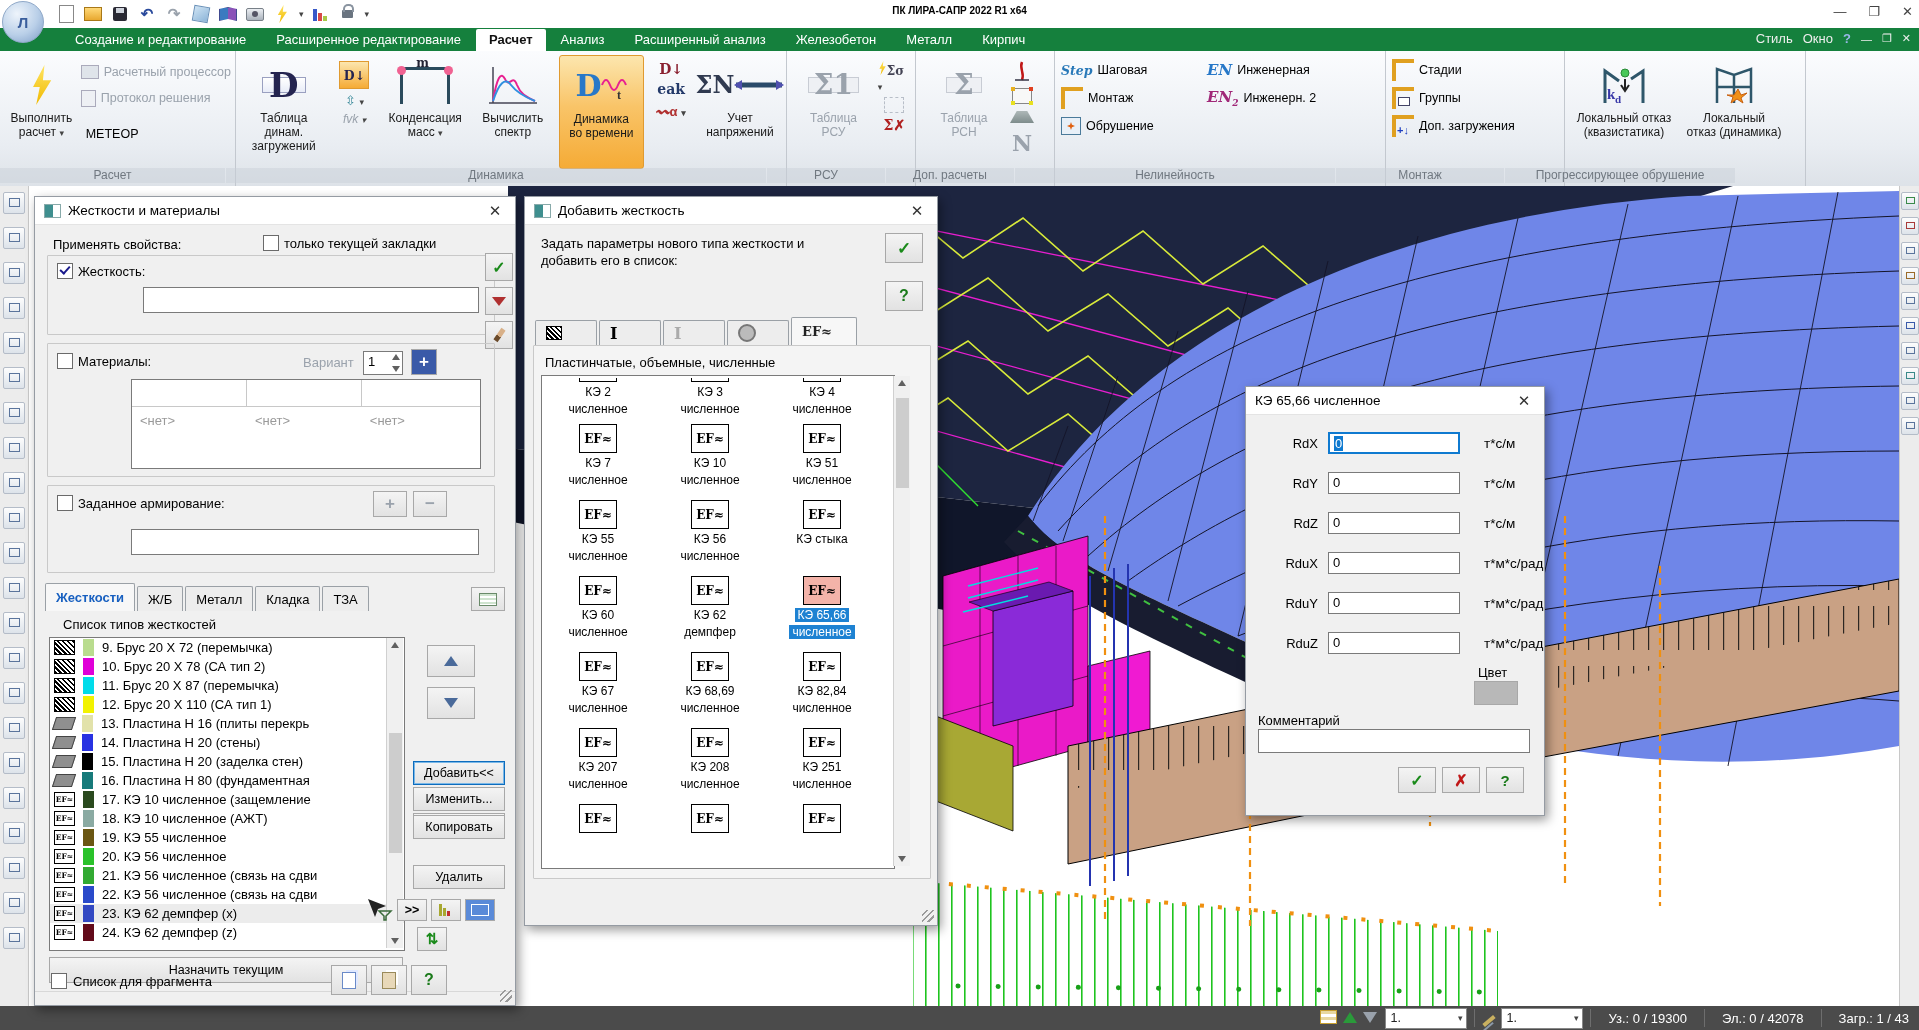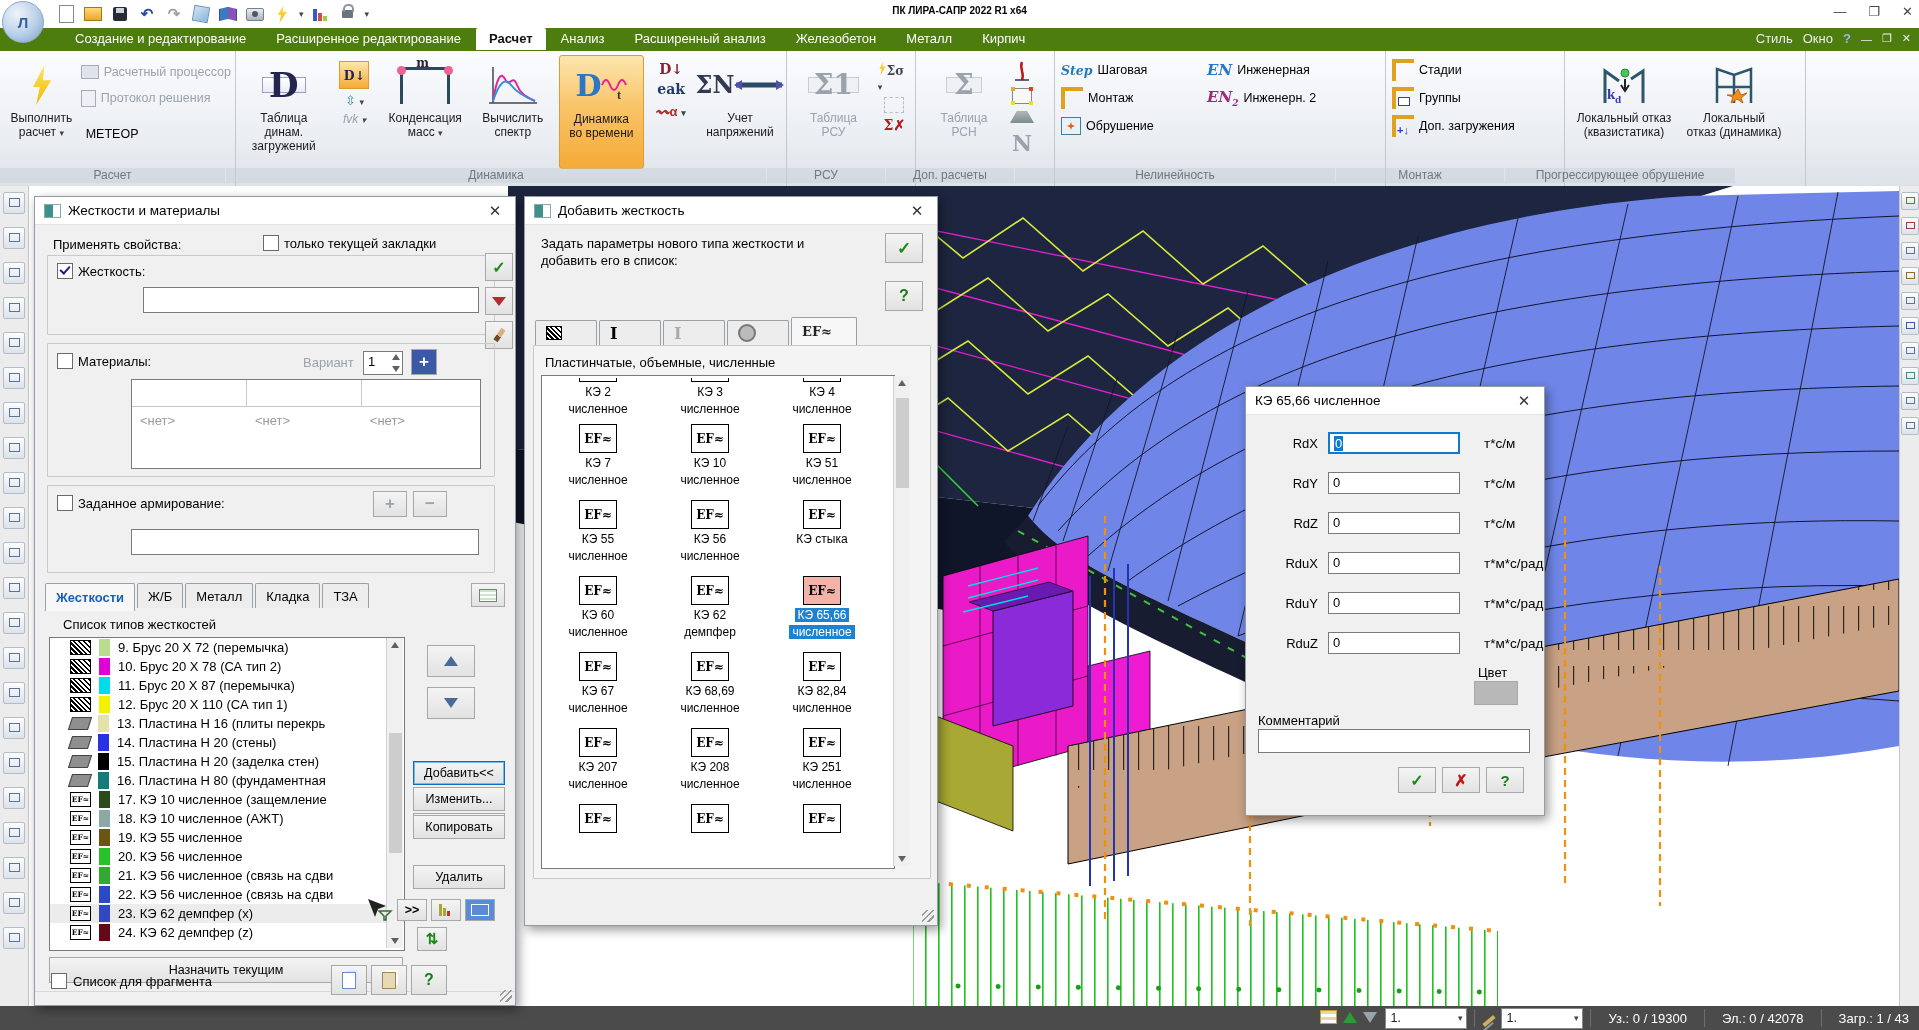--- a/index.html
+++ b/index.html
@@ -9,21 +9,21 @@
   
   .titlebar{left:0;top:0;width:1919px;height:28px;background:#fff;border-bottom:1px solid #e8e8e8}
   .logo{left:2px;top:1px;width:40px;height:40px;border-radius:50%;z-index:30;
         background:radial-gradient(circle at 35% 30%,#eef4fb,#b9cfe8 55%,#7c9cc6);border:1px solid #8fa8c8;
         display:flex;align-items:center;justify-content:center;color:#3a5e9c;font-weight:bold;font-size:15px}
   .qat{left:56px;top:2px;height:24px;display:flex;align-items:center;gap:7px}
   .qicon{width:20px;height:20px;display:flex;align-items:center;justify-content:center;font-size:15px}
   .title-text{left:0;top:5px;width:1919px;text-align:center;font-weight:bold;font-size:10px}
   .wbtns{right:6px;top:4px;display:flex;gap:22px;color:#444;font-size:13px}
   
-  .tabbar{left:0;top:28px;width:1919px;height:23px;background:#4d7c0f;display:flex;align-items:flex-start}
+  .tabbar{left:0;top:28px;width:1919px;height:23px;background:#15803d;display:flex;align-items:center}
   .tab{color:#fff;font-size:13px;padding:3px 15px;line-height:16px;white-space:nowrap}
   .tab.active{background:#fff;color:#111;border-radius:2px 2px 0 0;font-weight:bold;padding:3px 13px}
   .tabbar-right{position:absolute;right:8px;top:31px;display:flex;align-items:center;gap:10px;color:#eee;font-size:13px}
   
   .ribbon{left:0;top:51px;width:1919px;height:135px;background:linear-gradient(#fbfcfe,#e9edf2 70%,#dde2e8);
           border-bottom:2px solid #2e3d52;display:flex}
   .rgroup{position:relative;height:133px;border-right:1px solid #c3c8cf;padding:4px 4px 16px 6px;
           display:flex;gap:4px;align-items:flex-start}
   .rglabel{position:absolute;left:0;right:0;bottom:1px;text-align:center;color:#707880;font-size:12px;
            background:rgba(200,206,214,.45);line-height:15px}
@@ -50,21 +50,21 @@
   .dlgicon{width:15px;height:12px;border:1px solid #8aa;background:linear-gradient(90deg,#3f8f8f 55%,#fff 55%)}
   .xbtn{margin-left:auto;font-size:15px;color:#333;width:22px;text-align:center}
   .gbox{position:absolute;border:1px solid #c9c9c9;border-radius:1px}
   .chk{width:14px;height:14px;border:1px solid #6a6a6a;background:#fff;display:inline-block;position:relative;flex:none}
   .chk.on::after{content:"";position:absolute;left:2px;top:2px;width:8px;height:4px;border-left:2px solid #1a1a8c;border-bottom:2px solid #1a1a8c;transform:rotate(-48deg)}
   .inp{background:#fff;border:1px solid #7a7a7a;font-size:13px;padding:2px 4px;box-sizing:border-box}
   .btn{background:linear-gradient(#f4f4f4,#e2e2e2);border:1px solid #a8a8a8;display:flex;align-items:center;justify-content:center;
        font-size:12.5px;box-sizing:border-box}
   .btn.primary{border:1px solid #0d6cbd;box-shadow:inset 0 0 0 1px #7ab8e8}
   .listbox{background:#fff;border:1px solid #7a7a7a;overflow:hidden}
-  .li{height:19px;display:flex;align-items:center;gap:8px;padding-left:20px;white-space:nowrap;font-size:13px}
+  .li{height:19px;display:flex;align-items:center;gap:8px;padding-left:4px;white-space:nowrap;font-size:13px}
   .li .swatch{width:11px;height:17px;flex:none}
   .ic-hatch{width:19px;height:13px;border:1px solid #000;flex:none;
             background:repeating-linear-gradient(45deg,#000 0 1.5px,#fff 1.5px 3.5px)}
   .ic-plate{width:18px;height:11px;background:#8f8f8f;border:1px solid #444;transform:skewX(-18deg);flex:none}
   .ic-ef{width:19px;height:13px;border:1px solid #000;background:#fff;flex:none;display:flex;align-items:center;justify-content:center;
          font:bold 7.5px "DejaVu Serif",serif;letter-spacing:0}
   .sbar{background:#f0f0f0;border-left:1px solid #d0d0d0;position:absolute;display:flex;flex-direction:column;justify-content:space-between;align-items:center}
   .sthumb{width:13px;background:#cdcdcd}
   .tri-u{width:0;height:0;border-left:4px solid transparent;border-right:4px solid transparent;border-bottom:6px solid #606060}
   .tri-d{width:0;height:0;border-left:4px solid transparent;border-right:4px solid transparent;border-top:6px solid #606060}
@@ -640,21 +640,21 @@
 
   <div class="gbox" style="left:12px;top:288px;width:446px;height:86px"></div>
   <div class="abs" style="left:22px;top:298px;display:flex;align-items:center;gap:5px">
     <span class="chk"></span>
     <span>Заданное армирование:</span>
   </div>
   <span class="abs btn dis" style="left:338px;top:294px;width:34px;height:26px;font-size:17px;font-weight:bold">+</span>
   <span class="abs btn dis" style="left:378px;top:294px;width:34px;height:26px;font-size:17px;font-weight:bold">−</span>
   <div class="abs inp" style="left:96px;top:332px;width:348px;height:26px"></div>
 
-  <div class="abs" style="left:10px;top:386px;display:flex;align-items:flex-start;gap:2px;width:460px">
+  <div class="abs" style="left:10px;top:386px;display:flex;align-items:flex-end;gap:2px;width:460px">
     <div class="dtab active">
         <span>Жесткости</span>
       </div>
     <div class="dtab">
         <span>Ж/Б</span>
       </div>
     <div class="dtab">
         <span>Металл</span>
       </div>
     <div class="dtab">

